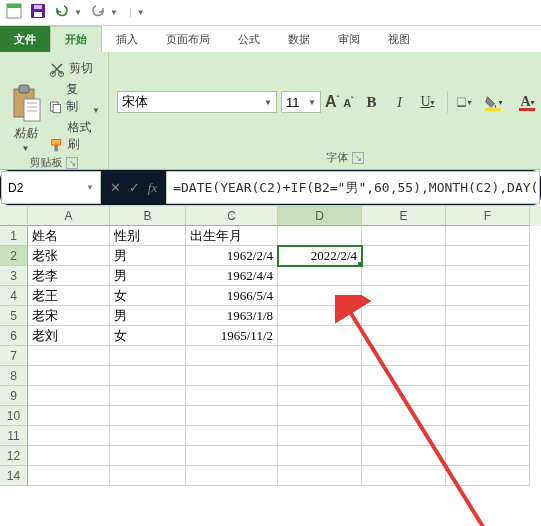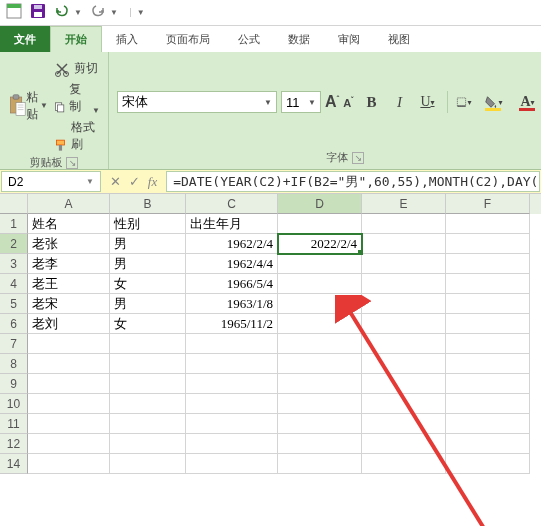--- a/index.html
+++ b/index.html
@@ -16,21 +16,21 @@
 .tab.file { background: #2e7d32; color: #fff; font-weight: bold; }
 .tab.active { background: #d8ecd0; color: #2e7d32; font-weight: bold; border-top: 1px solid #b5d0a9; border-left: 1px solid #b5d0a9; border-right: 1px solid #b5d0a9; }
 
 
 .ribbon { height: 118px; background: #d8ecd0; border-bottom: 1px solid #a8c49a; display: flex; }
 .rgroup { border-right: 1px solid #b5d0a9; padding: 4px 8px 2px 8px; display: flex; flex-direction: column; justify-content: space-between; }
 .rgroup-body { flex: 1; display: flex; gap: 6px; }
 .rgroup-title { text-align: right; font-size: 11px; color: #555; padding: 2px 0; display: flex; justify-content: center; align-items: center; gap: 4px; }
 .rgroup-title .dlg { font-size: 9px; color: #888; border: 1px solid #aaa; width: 12px; height: 12px; display: inline-flex; align-items: center; justify-content: center; }
 
-.paste-big { display: flex; align-items: center; justify-content: flex-end; width: 40px; cursor: pointer; }
+.paste-big { display: flex; flex-direction: column; align-items: center; justify-content: flex-end; width: 40px; cursor: pointer; font-style: italic; }
 .paste-big span { font-size: 12px; color: #444; margin-top: 2px; }
 .paste-small-col { display: flex; flex-direction: column; gap: 4px; padding-top: 4px; }
 .small-btn { display: flex; align-items: flex-end; gap: 4px; font-size: 12px; color: #444; cursor: pointer; }
 .small-btn svg, .small-btn .ico { width: 16px; height: 16px; }
 
 .font-group-body { gap: 6px; }
 .font-row { display: flex; align-items: center; gap: 4px; }
 .font-select { height: 22px; border: 1px solid #a8c49a; background: #fff; display: flex; align-items: center; padding: 0 4px; font-size: 13px; }
 .font-name { width: 160px; justify-content: space-between; }
 .font-size { width: 40px; justify-content: space-between; }
@@ -40,21 +40,21 @@
 .btn-ico { width: 24px; height: 22px; display: flex; align-items: center; justify-content: center; cursor: pointer; color: #444; font-size: 14px; }
 .btn-ico.bold { font-weight: bold; font-family: "Times New Roman", serif; font-size: 15px; }
 .btn-ico.italic { font-style: italic; font-family: "Times New Roman", serif; font-size: 15px; }
 .btn-ico.ul { text-decoration: underline; font-family: "Times New Roman", serif; }
 .font-color-red { position: relative; }
 .font-color-red::after { content: ''; position: absolute; bottom: 2px; left: 4px; right: 4px; height: 3px; background: #d32f2f; }
 .fill-color-yellow { position: relative; }
 .fill-color-yellow::after { content: ''; position: absolute; bottom: 2px; left: 4px; right: 4px; height: 3px; background: #fdd835; }
 
 
-.fbar { height: 24px; display: flex; align-items: stretch; border-bottom: 1px solid #ccc; background: #fef9c3; }
+.fbar { height: 36px; display: flex; align-items: stretch; border-bottom: 1px solid #ccc; background: #0f172a; border-radius: 9px; }
 .namebox { width: 100px; border: 1px solid #b5d0a9; background: #fff; display: flex; align-items: center; padding: 0 6px; margin: 1px; justify-content: space-between; }
 .namebox .dd { font-size: 8px; color: #777; }
 .fx-btns { display: flex; align-items: center; gap: 8px; padding: 0 8px; color: #888; }
 .fx-btns span { cursor: pointer; font-size: 13px; }
 .fx-btns .fx { font-style: italic; font-family: serif; }
 .formula { flex: 1; background: #fff; border: 1px solid #b5d0a9; margin: 1px; display: flex; align-items: center; padding: 0 6px; font-family: "Consolas", monospace; font-size: 13px; color: #333; overflow: hidden; white-space: nowrap; }
 
 
 .grid-wrap { position: relative; }
 .corner { position: absolute; left: 0; top: 0; width: 28px; height: 20px; background: #e8f0e4; border-right: 1px solid #ccc; border-bottom: 1px solid #aaa; }

